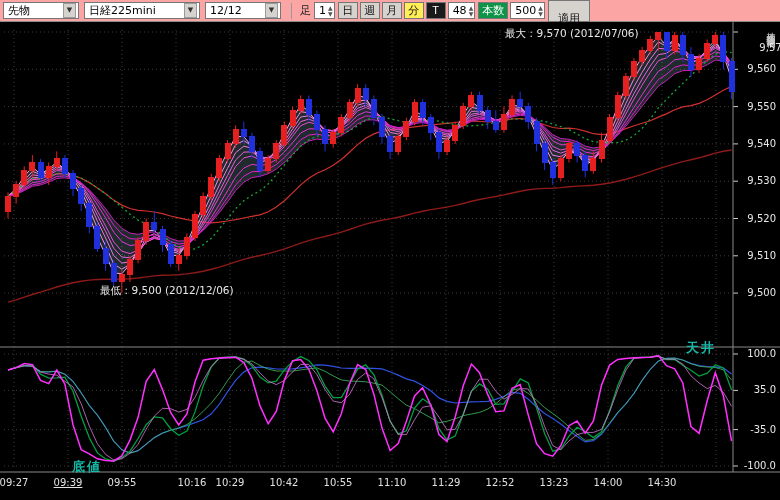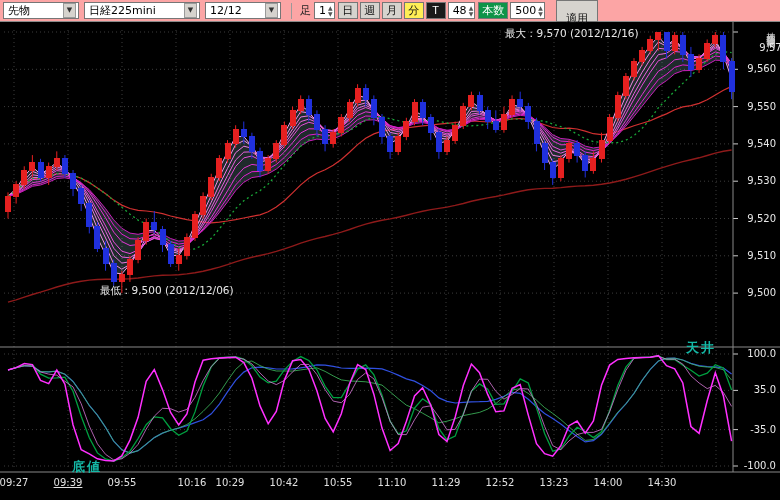--- a/index.html
+++ b/index.html
@@ -16,21 +16,21 @@
   .sep{width:1px;height:16px;background:#9a9a9a;margin:0 5px;}
   .tb-label{font-size:11px;color:#222;margin:0 3px;}
   .tb-spin{height:17px;background:#fff;border:1px solid #767676;display:flex;align-items:center;
            font-size:11px;padding:0 1px 0 4px;box-sizing:border-box;margin-right:3px;}
   .tb-spin .handle{font-size:6px;color:#555;margin-left:2px;line-height:6px;}
   .tb-btn{height:17px;min-width:20px;border:1px solid #767676;background:#d6d3ce;font-size:11px;
           line-height:15px;text-align:center;padding:0 3px;box-sizing:border-box;margin-right:2px;color:#111;}
   .tb-btn.active-yellow{background:#ffee55;}
   .tb-btn.active-dark{background:#1a1a1a;color:#fff;}
   .tb-btn.active-green{background:#0d9448;color:#fff;}
-  .tb-btn.apply{margin-left:8px;padding:10px 9px;}
+  .tb-btn.apply{margin-left:0;padding:10px 9px;}
   
   #chart-svg{position:absolute;top:22px;left:0;}
   .axis-label{position:absolute;color:#e8e8e8;font-size:10px;width:42px;text-align:right;
               font-family:"DejaVu Sans",sans-serif;}
   .x-label{position:absolute;color:#e0e0e0;font-size:10px;transform:translateX(-50%);white-space:nowrap;}
   .anno{position:absolute;color:#e8e8e8;font-size:10.5px;white-space:nowrap;}
   .sig{position:absolute;color:#14b8a6;font-size:13px;font-weight:bold;letter-spacing:2px;white-space:nowrap;}
   .vert-text{position:absolute;right:3px;top:25px;writing-mode:vertical-rl;font-size:9px;color:#c8c8c8;
              letter-spacing:1px;white-space:nowrap;}
 </style>
@@ -311,21 +311,21 @@
         <line x1="731.57" y1="36.11" x2="731.57" y2="77.14" stroke="#2030dd" stroke-width="1"></line>
         <rect x="729.1" y="39.8" width="5" height="29.8" fill="#2030dd" stroke="#2030dd" shape-rendering="crispEdges"></rect>
       </g>
       <polyline points="8.0,348.0 16.1,345.6 24.3,343.7 32.4,344.1 40.5,349.6 48.7,349.9 56.8,349.2 64.9,352.2 73.0,359.5 81.2,370.8 89.3,383.5 97.4,393.2 105.6,405.4 113.7,419.2 121.8,427.7 130.0,431.1 138.1,428.7 146.2,422.2 154.3,415.6 162.5,411.1 170.6,408.2 178.7,406.1 186.9,403.6 195.0,400.6 203.1,397.7 211.3,391.8 219.4,382.1 227.5,369.9 235.6,358.4 243.8,350.1 251.9,345.8 260.0,345.2 268.2,345.8 276.3,347.0 284.4,347.0 292.6,346.9 300.7,345.8 308.8,344.6 316.9,342.8 325.1,343.2 333.2,344.3 341.3,346.0 349.5,346.4 357.6,346.4 365.7,346.2 373.9,346.3 382.0,346.9 390.1,349.8 398.2,353.1 406.4,356.9 414.5,359.1 422.6,363.4 430.8,368.8 438.9,375.9 447.0,379.3 455.2,381.0 463.3,380.4 471.4,379.9 479.5,379.7 487.7,379.3 495.8,377.4 503.9,374.2 512.1,370.4 520.2,371.3 528.3,377.3 536.5,384.8 544.6,391.4 552.7,396.6 560.8,402.1 569.0,408.4 577.1,414.4 585.2,419.9 593.4,418.6 601.5,412.3 609.6,402.0 617.8,390.8 625.9,381.8 634.0,371.4 642.1,358.4 650.3,347.3 658.4,339.0 666.5,336.4 674.7,336.2 682.8,338.0 690.9,341.4 699.1,343.7 707.2,344.5 715.3,344.9 723.4,346.0 731.6,351.9" fill="none" stroke="#3050e0" stroke-width="1.2"></polyline>
       <polyline points="8.0,348.0 16.1,345.6 24.3,343.7 32.4,344.1 40.5,349.6 48.7,349.9 56.8,349.2 64.9,352.2 73.0,359.5 81.2,370.8 89.3,383.5 97.4,393.2 105.6,405.4 113.7,419.2 121.8,427.7 130.0,431.1 138.1,428.7 146.2,422.2 154.3,415.6 162.5,411.1 170.6,408.2 178.7,406.0 186.9,402.5 195.0,396.8 203.1,389.4 211.3,381.1 219.4,371.0 227.5,358.7 235.6,347.4 243.8,340.2 251.9,339.0 260.0,343.6 268.2,347.1 276.3,349.0 284.4,349.0 292.6,349.1 300.7,347.9 308.8,346.8 316.9,345.9 325.1,349.4 333.2,353.9 341.3,357.9 349.5,359.0 357.6,359.3 365.7,359.8 373.9,361.2 382.0,363.1 390.1,369.8 398.2,376.7 406.4,383.2 414.5,386.6 422.6,391.2 430.8,395.8 438.9,400.9 447.0,399.2 455.2,396.8 463.3,393.6 471.4,392.0 479.5,390.4 487.7,387.1 495.8,381.6 503.9,374.9 512.1,367.9 520.2,366.7 528.3,371.4 536.5,378.2 544.6,385.6 552.7,391.4 560.8,397.6 569.0,404.8 577.1,412.1 585.2,418.4 593.4,417.5 601.5,411.4 609.6,401.1 617.8,390.2 625.9,381.8 634.0,371.4 642.1,358.4 650.3,347.3 658.4,339.0 666.5,336.4 674.7,336.2 682.8,338.1 690.9,341.7 699.1,344.2 707.2,345.1 715.3,345.5 723.4,347.8 731.6,358.1" fill="none" stroke="#40c060" stroke-width="0.8"></polyline>
       <polyline points="8.0,348.0 16.1,345.6 24.3,343.7 32.4,342.8 40.5,352.2 48.7,356.2 56.8,355.9 64.9,355.2 73.0,369.3 81.2,394.2 89.3,415.7 97.4,430.9 105.6,436.9 113.7,439.2 121.8,435.7 130.0,429.2 138.1,416.5 146.2,402.7 154.3,394.9 162.5,395.9 170.6,406.7 178.7,413.3 186.9,409.1 195.0,389.9 203.1,364.0 211.3,344.8 219.4,335.6 227.5,335.1 235.6,334.7 243.8,337.2 251.9,343.8 260.0,355.1 268.2,360.9 276.3,359.1 284.4,347.9 292.6,339.4 300.7,334.6 308.8,338.5 316.9,347.8 325.1,364.3 333.2,375.7 341.3,375.7 349.5,361.8 357.6,347.1 365.7,342.9 373.9,352.9 382.0,373.2 390.1,399.2 398.2,411.9 406.4,408.8 414.5,386.1 422.6,376.8 430.8,382.4 438.9,406.7 447.0,417.9 455.2,414.1 463.3,391.7 471.4,369.3 479.5,361.9 487.7,367.3 495.8,382.4 503.9,381.8 512.1,369.3 520.2,356.9 528.3,361.0 536.5,385.9 544.6,411.4 552.7,429.2 560.8,427.0 569.0,414.1 577.1,405.2 585.2,409.7 593.4,415.6 601.5,409.7 609.6,388.7 617.8,363.4 625.9,345.2 634.0,335.8 642.1,335.4 650.3,335.0 658.4,333.9 666.5,337.5 674.7,337.5 682.8,343.2 690.9,348.2 699.1,354.0 707.2,351.2 715.3,342.7 723.4,346.0 731.6,367.9" fill="none" stroke="#00a040" stroke-width="1.3"></polyline>
       <polyline points="8.0,348.0 16.1,345.6 24.3,343.7 32.4,344.1 40.5,350.0 48.7,352.1 56.8,353.2 64.9,359.3 73.0,364.9 81.2,381.8 89.3,404.1 97.4,421.8 105.6,432.4 113.7,437.9 121.8,436.8 130.0,431.2 138.1,422.3 146.2,407.0 154.3,394.2 162.5,386.3 170.6,386.7 178.7,390.1 186.9,387.4 195.0,375.3 203.1,358.6 211.3,344.4 219.4,336.4 227.5,335.9 235.6,335.5 243.8,337.2 251.9,341.9 260.0,351.0 268.2,359.0 276.3,362.6 284.4,358.4 292.6,349.9 300.7,342.5 308.8,342.4 316.9,352.5 325.1,367.6 333.2,379.1 341.3,380.7 349.5,372.4 357.6,357.4 365.7,350.9 373.9,356.9 382.0,375.6 390.1,399.2 398.2,412.6 406.4,412.6 414.5,397.8 422.6,385.2 430.8,383.8 438.9,395.0 447.0,407.8 455.2,407.4 463.3,392.7 471.4,369.1 479.5,357.1 487.7,357.3 495.8,369.3 503.9,377.1 512.1,372.4 520.2,366.6 528.3,367.0 536.5,382.2 544.6,404.4 552.7,423.6 560.8,427.8 569.0,418.9 577.1,412.6 585.2,410.4 593.4,410.4 601.5,407.4 609.6,389.9 617.8,367.5 625.9,348.3 634.0,336.4 642.1,335.7 650.3,335.3 658.4,334.4 666.5,337.2 674.7,337.2 682.8,342.1 690.9,353.8 699.1,361.0 707.2,366.6 715.3,363.4 723.4,370.4 731.6,384.4" fill="none" stroke="#d878d8" stroke-width="0.8"></polyline>
       <polyline points="8.0,348.0 16.1,345.6 24.3,341.6 32.4,342.6 40.5,358.4 48.7,361.6 56.8,348.1 64.9,362.2 73.0,402.7 81.2,427.7 89.3,431.9 97.4,436.8 105.6,438.4 113.7,438.9 121.8,433.9 130.0,418.1 138.1,395.3 146.2,359.4 154.3,347.5 162.5,367.6 170.6,390.5 178.7,403.0 186.9,391.9 195.0,360.0 203.1,338.2 211.3,336.8 219.4,336.0 227.5,335.4 235.6,335.2 243.8,340.6 251.9,356.2 260.0,383.9 268.2,401.7 276.3,389.4 284.4,358.1 292.6,338.7 300.7,337.5 308.8,347.3 316.9,368.7 325.1,396.4 333.2,409.8 341.3,391.7 349.5,361.9 357.6,342.6 365.7,347.6 373.9,372.4 382.0,406.1 390.1,428.5 398.2,421.6 406.4,399.2 414.5,374.0 422.6,365.8 430.8,383.3 438.9,412.5 447.0,419.5 455.2,395.0 463.3,363.5 471.4,342.1 479.5,350.7 487.7,372.4 495.8,389.8 503.9,388.9 512.1,366.2 520.2,362.5 528.3,393.1 536.5,421.7 544.6,431.7 552.7,434.2 560.8,423.8 569.0,403.7 577.1,399.0 585.2,411.2 593.4,398.9 601.5,363.3 609.6,343.1 617.8,337.5 625.9,336.4 634.0,335.8 642.1,335.4 650.3,335.3 658.4,333.6 666.5,343.7 674.7,346.8 682.8,361.0 690.9,404.5 699.1,411.3 707.2,378.7 715.3,350.7 723.4,374.0 731.6,419.1" fill="none" stroke="#ff30ff" stroke-width="1.5"></polyline>
     </svg>
 
-  <div class="anno" style="left:505px;top:27px;">最大：9,570 (2012/12/16)</div>
+  <div class="anno" style="left:505px;top:27px;">最大：9,570 (2012/07/06)</div>
   <div class="anno" style="left:100px;top:284px;text-align:right;">最低：9,500 (2012/12/06)</div>
   <div class="sig" style="left:686px;top:339px;">天井</div>
   <div class="sig" style="left:72px;top:458px;">底値</div>
   <div class="vert-text">株価指数先物銘柄</div>
 
   <div id="y-labels">
       <span class="axis-label" style="left: 734px; top: 42px; padding-left: 12px;">9,570</span>
       <span class="axis-label" style="left: 734px; top: 63.3px;">9,560</span>
       <span class="axis-label" style="left: 734px; top: 100.6px;">9,550</span>
       <span class="axis-label" style="left: 734px; top: 137.9px;">9,540</span>

